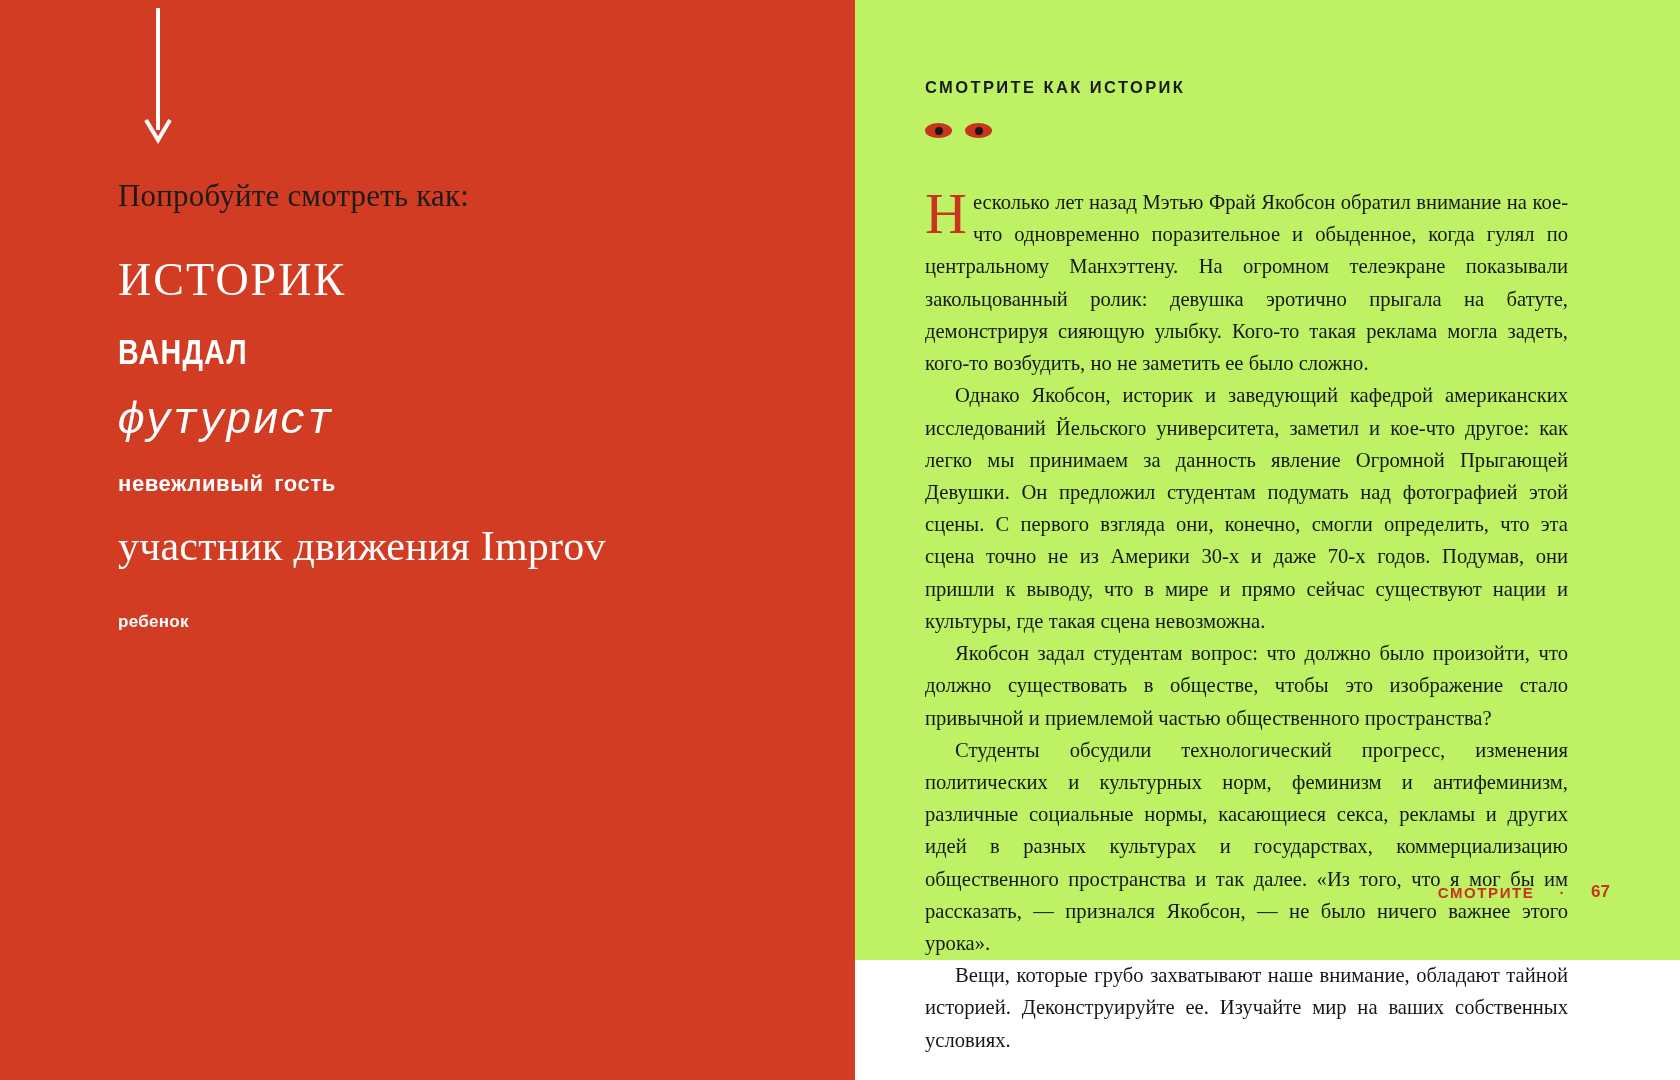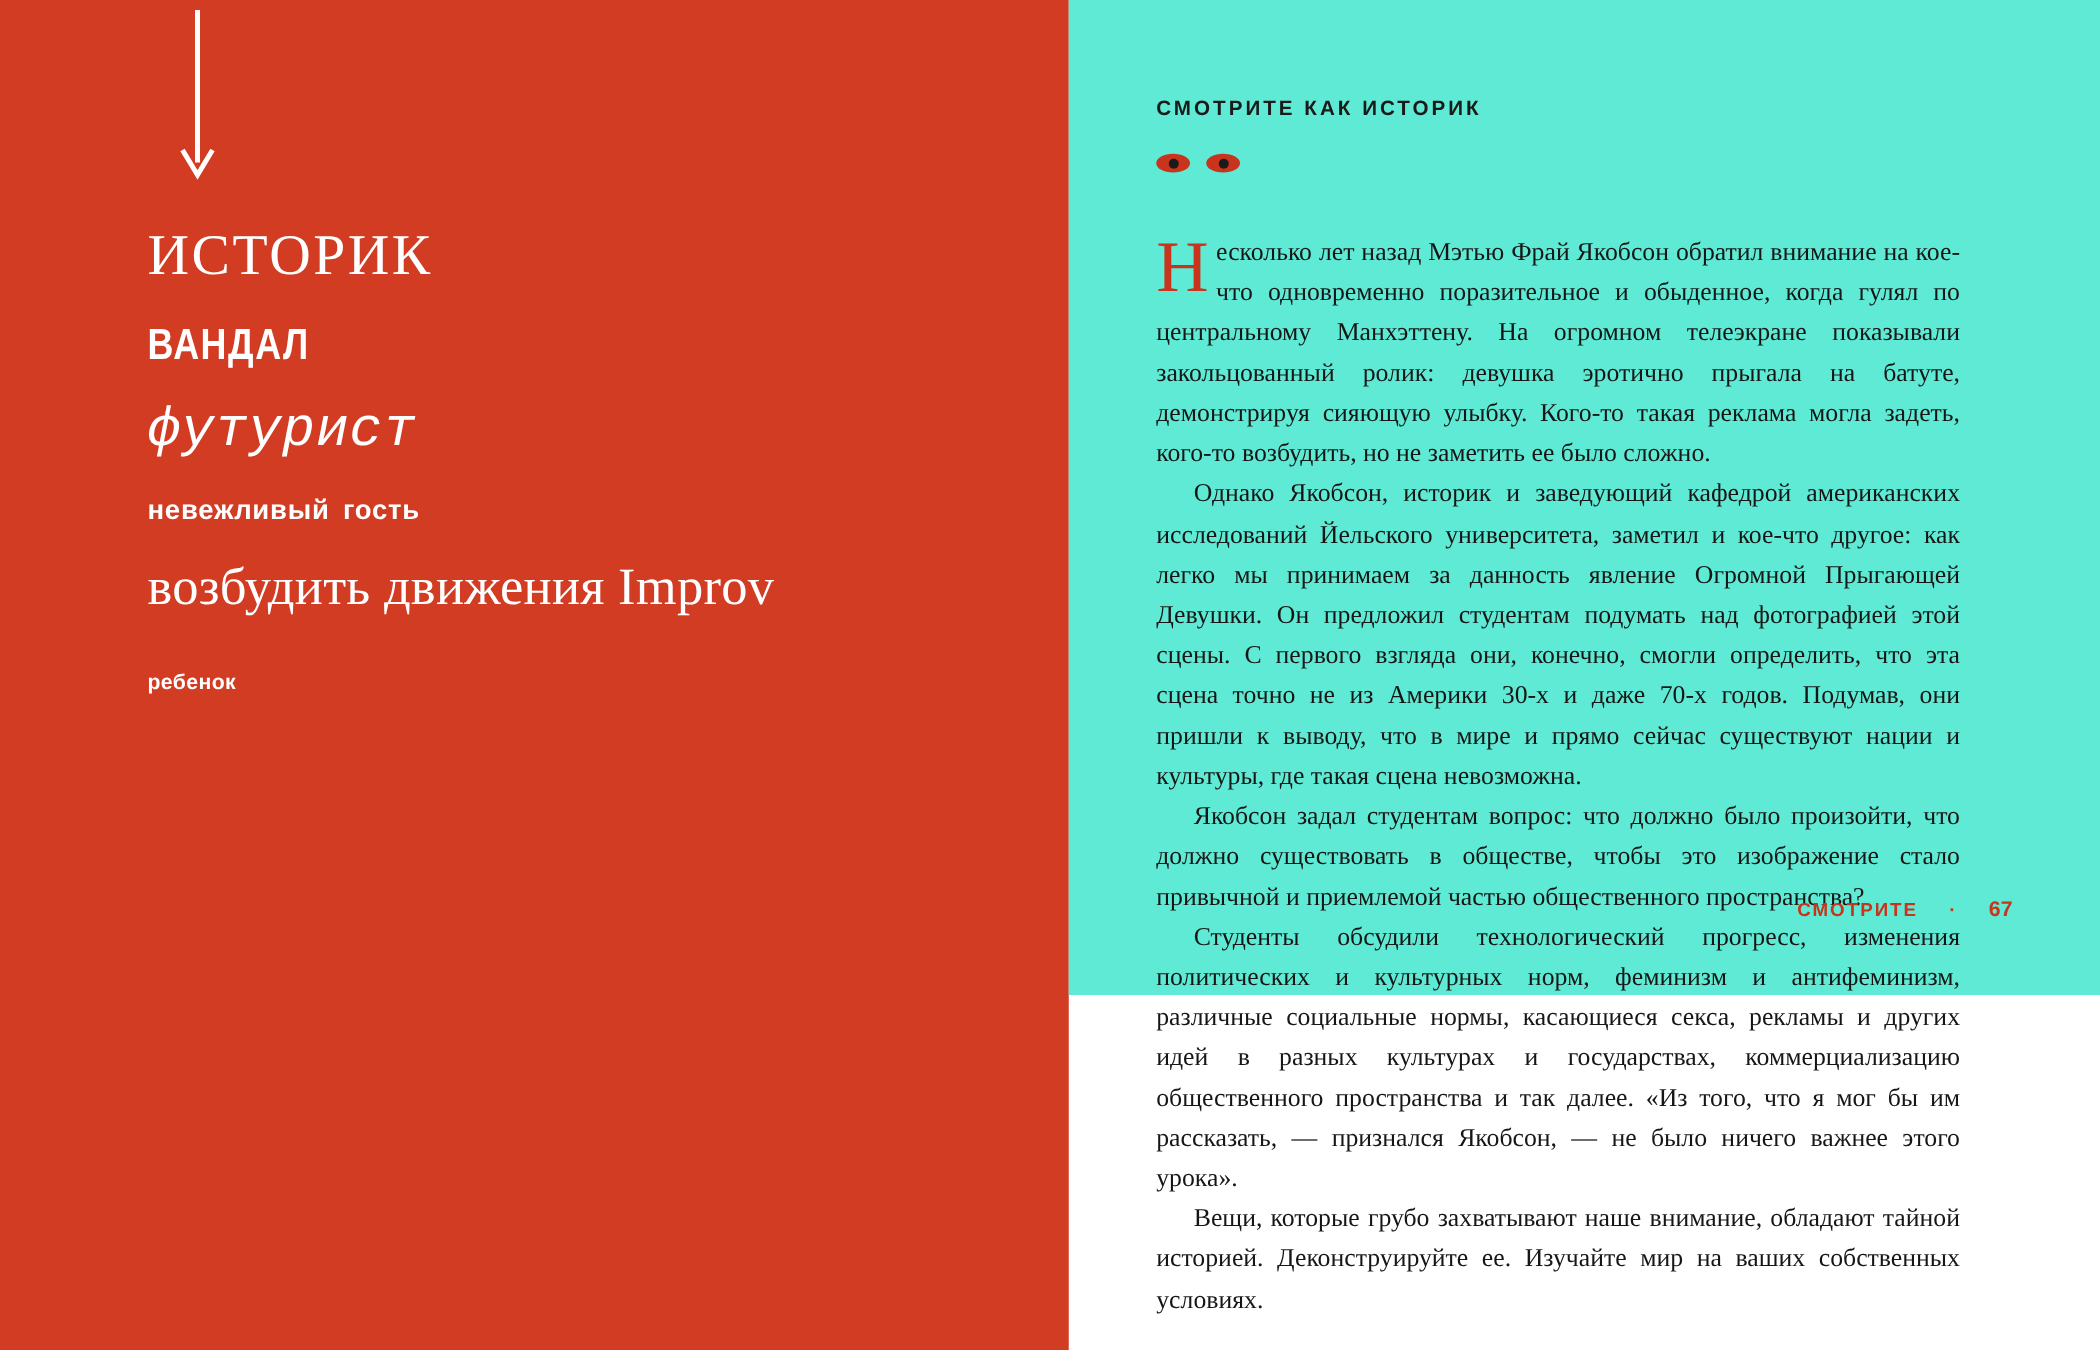--- a/index.html
+++ b/index.html
@@ -103,22 +103,22 @@
     font-size: 17px;
     font-weight: 700;
     letter-spacing: 0.3px;
     margin-top: 42px;
   }
 
   
   .page-right {
     position: relative;
     width: 825px;
-    height: 796px;
-    background: #5eead4;
+    height: 960px;
+    background: #bef264;
     flex: 0 0 825px;
   }
 
   .right-inner {
     position: absolute;
     left: 70px;
     top: 78px;
     width: 643px;
   }
 
@@ -207,26 +207,27 @@
   <div class="page-left">
 
     <div class="arrow-wrap">
       <svg width="40" height="140" viewBox="0 0 40 140" xmlns="http://www.w3.org/2000/svg">
         <line x1="20" y1="0" x2="20" y2="122" stroke="#ffffff" stroke-width="4"></line>
         <path d="M8 112 L20 132 L32 112" fill="none" stroke="#ffffff" stroke-width="4" stroke-linecap="butt"></path>
       </svg>
     </div>
 
     <div class="page-left-inner">
+      <div class="intro-line">Попробуйте смотреть как:</div>
 
       <div class="role role-historian">ИСТОРИК</div>
       <div class="role role-vandal">ВАНДАЛ</div>
       <div class="role role-futurist">футурист</div>
       <div class="role role-rudeguest">невежливый гость</div>
-      <div class="role role-improv">возбудить движения Improv</div>
+      <div class="role role-improv">участник движения Improv</div>
       <div class="role role-child">ребенок</div>
     </div>
   </div>
 
   <div class="page-right">
     <div class="right-inner">
 
       <div class="chapter-kicker">СМОТРИТЕ КАК ИСТОРИК</div>
 
       <div class="eyes">

